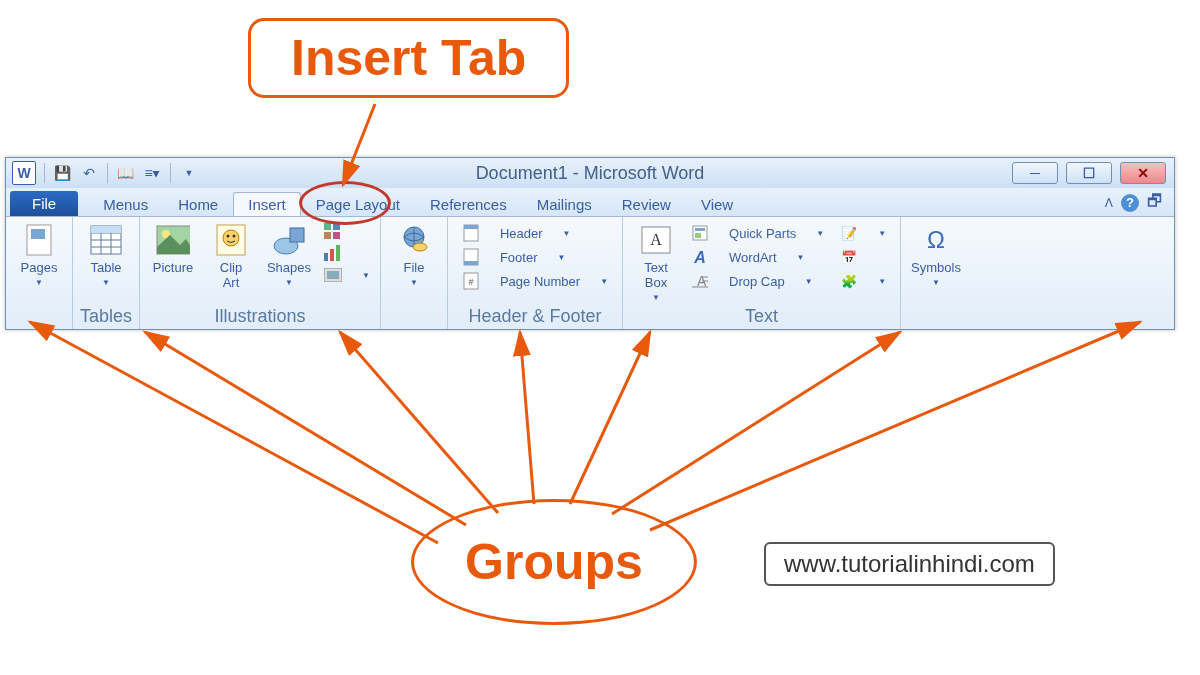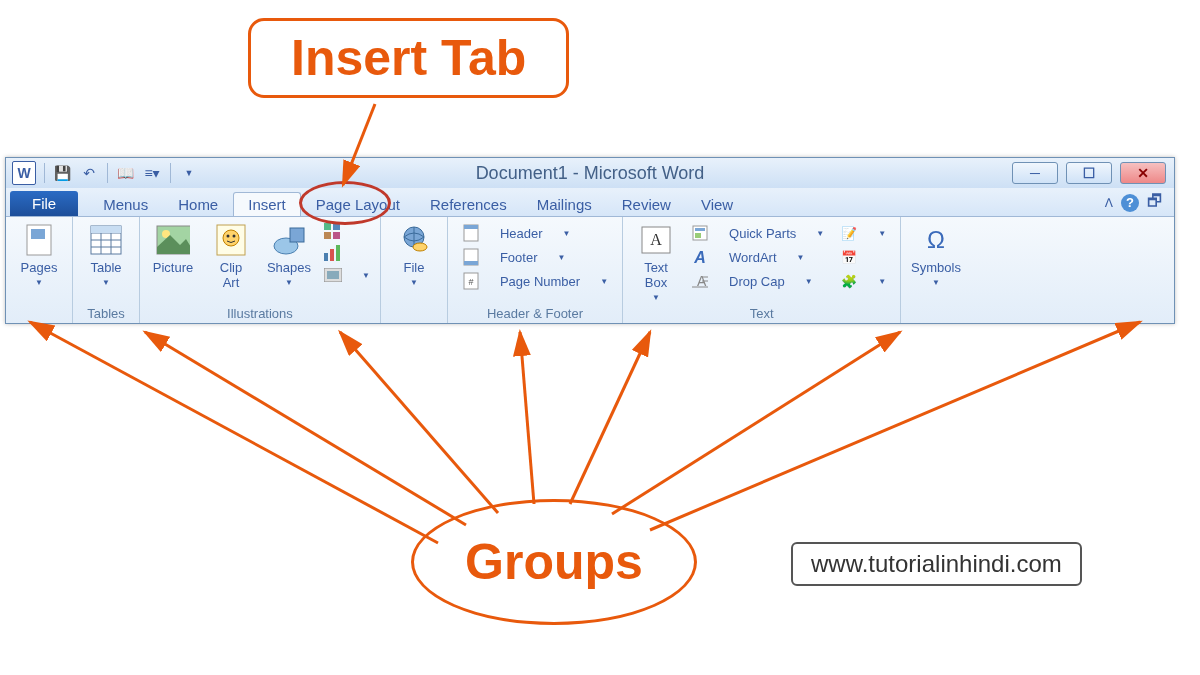--- a/index.html
+++ b/index.html
@@ -17,30 +17,30 @@
 .win-btn.close { background:linear-gradient(#f6c0c0,#e88); color:#800; }
 .tabs-row { height:28px; background:linear-gradient(#e8f1fb,#d6e6f8); display:flex; align-items:flex-end; padding:0 4px; position:relative; }
 .file-tab { background:linear-gradient(#2a6bc4,#1e4f9a); color:#fff; padding:4px 22px; font-size:15px; border-radius:3px 3px 0 0; margin-right:10px; }
 .tab { padding:3px 14px; color:#3a5ea4; font-size:15px; border:1px solid transparent; border-bottom:none; border-radius:3px 3px 0 0; cursor:pointer; }
 .tab.active { background:#f5f9fd; border-color:#a0b8d6; }
 .tab-right { margin-left:auto; display:flex; align-items:center; gap:8px; padding-right:8px; color:#3a5ea4; }
 .help-circle { width:18px; height:18px; border-radius:50%; background:#4d8fd6; color:#fff; display:flex; align-items:center; justify-content:center; font-size:13px; font-weight:bold; }
 .ribbon { background:linear-gradient(#f5f9fd,#e2edf9); display:flex; border-top:1px solid #a0b8d6; }
 .group { display:flex; flex-direction:column; border-right:1px solid #b8cce0; padding:4px 6px 2px; }
 .group-content { display:flex; flex:1; align-items:flex-start; gap:4px; }
-.group-label { text-align:center; color:#5a7aa0; font-size:13px; padding-top:2px; }
+.group-label { text-align:center; color:#5a7aa0; font-size:18px; padding-top:2px; }
 .big-btn { display:flex; flex-direction:column; align-items:center; justify-content:flex-start; padding:2px 4px; min-width:46px; color:#3a5ea4; font-size:13px; line-height:1.15; text-align:center; cursor:pointer; gap:2px; }
 .big-btn .icon-box { width:34px; height:34px; display:flex; align-items:center; justify-content:center; margin-bottom:2px; }
 .dd { font-size:8px; color:#3a5ea4; }
 .small-col { display:flex; flex-direction:column; gap:2px; }
 .small-btn { display:flex; align-items:center; gap:20px; padding:1px 4px; color:#3a5ea4; font-size:13px; cursor:pointer; white-space:nowrap; }
 .icon-sm { width:18px; height:18px; display:inline-flex; align-items:center; justify-content:center; }
 .circle-highlight { position:absolute; border:3px solid #c0392b; border-radius:50%; width:86px; height:38px; top:181px; left:299px; pointer-events:none; }
 .callout-bottom { position:absolute; border:3px solid #e8590c; border-radius:50%; width:280px; height:120px; top:499px; left:411px; display:flex; align-items:center; justify-content:center; font-size:50px; font-weight:600; color:#e8590c; }
-.url-box { position:absolute; top:542px; left:764px; border:2px solid #555; border-radius:6px; padding:6px 18px; font-size:24px; color:#333;margin-left:27px; }
+.url-box { position:absolute; top:542px; left:764px; border:2px solid #555; border-radius:6px; padding:6px 18px; font-size:24px; color:#333; }
 svg.annotation { position:absolute; top:0; left:0; width:1200px; height:675px; pointer-events:none; }
 </style>
 </head>
 <body>
 
 <div class="container">
 
 <div class="callout-top"><span>Insert Tab</span></div>
 
 <div class="window">

